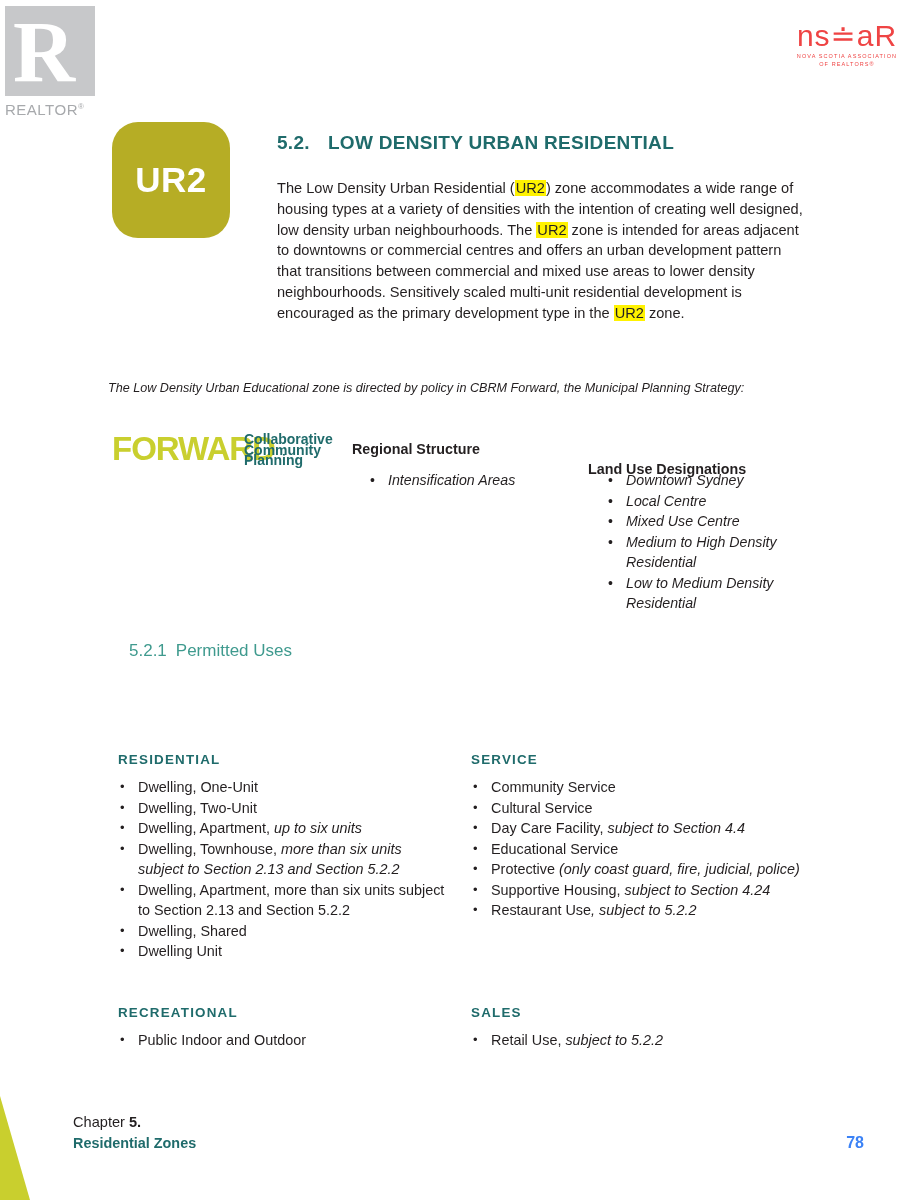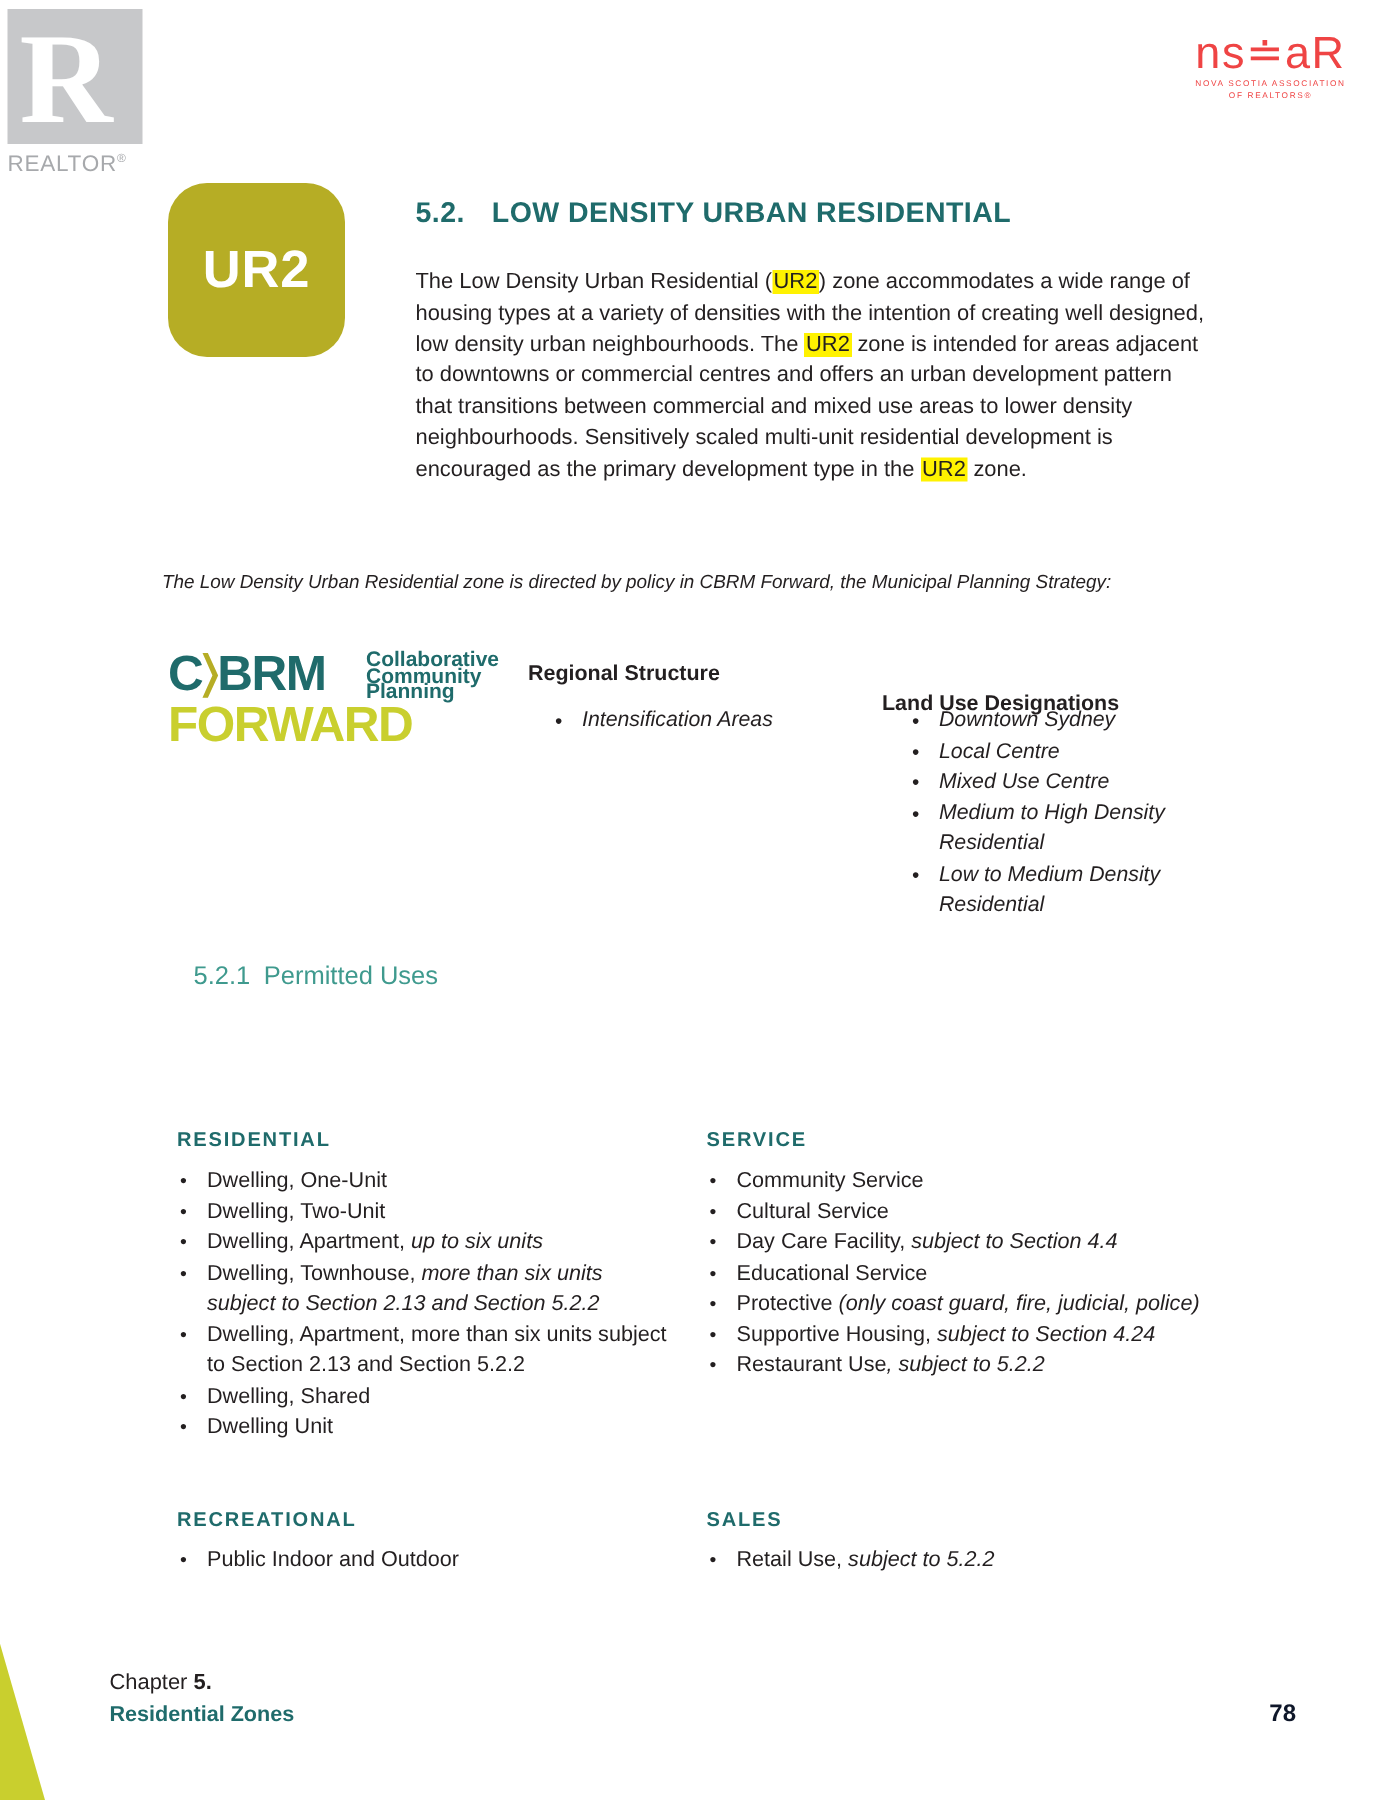--- a/index.html
+++ b/index.html
@@ -268,21 +268,21 @@
   .footer-chapter .sub {
     color: #1f6b6b;
     font-weight: bold;
     font-size: 14.4px;
   }
   .footer-page {
     position: absolute;
     bottom: 48px; right: 60px;
     font-size: 16px;
     font-weight: bold;
-    color: #0f172a;
+    color: #3b82f6;
     margin-top: 47px;
   }
 </style>
 </head>
 <body>
 
 <div class="page">
 
   <div class="realtor-mark">
     <div class="realtor-block"></div>
@@ -299,24 +299,23 @@
   <div class="zone-badge">UR2</div>
 
   <div class="section-heading">
     <span class="num">5.2.</span><span>LOW DENSITY URBAN RESIDENTIAL</span>
   </div>
 
   <div class="intro-par">
     <span>The Low Density Urban Residential (</span><span class="hl">UR2</span><span>) zone accommodates a wide range of housing types at a variety of densities with the intention of creating well designed, low density urban neighbourhoods. The </span><span class="hl">UR2</span><span> zone is intended for areas adjacent to downtowns or commercial centres and offers an urban development pattern that transitions between commercial and mixed use areas to lower density neighbourhoods.  Sensitively scaled multi-unit residential development is encouraged as the primary development type in the </span><span class="hl">UR2</span><span> zone.</span>
   </div>
 
-  <div class="policy-line">The Low Density Urban Residential zone is directed by policy in CBRM Forward, the Municipal Planning Strategy:</div>
+  <div class="policy-line">The Low Density Urban Educational zone is directed by policy in CBRM Forward, the Municipal Planning Strategy:</div>
 
   <div class="cbrm-logo">
-    <div class="cbrm-row1"><span>C</span><span class="swoosh">〉</span><span>BRM</span></div>
     <div class="cbrm-row2">FORWARD</div>
     <div class="cbrm-tagline">
       <div>Collaborative</div>
       <div>Community</div>
       <div>Planning</div>
     </div>
   </div>
 
   <div class="col-head regional">Regional Structure</div>
   <ul class="mini-list regional">

